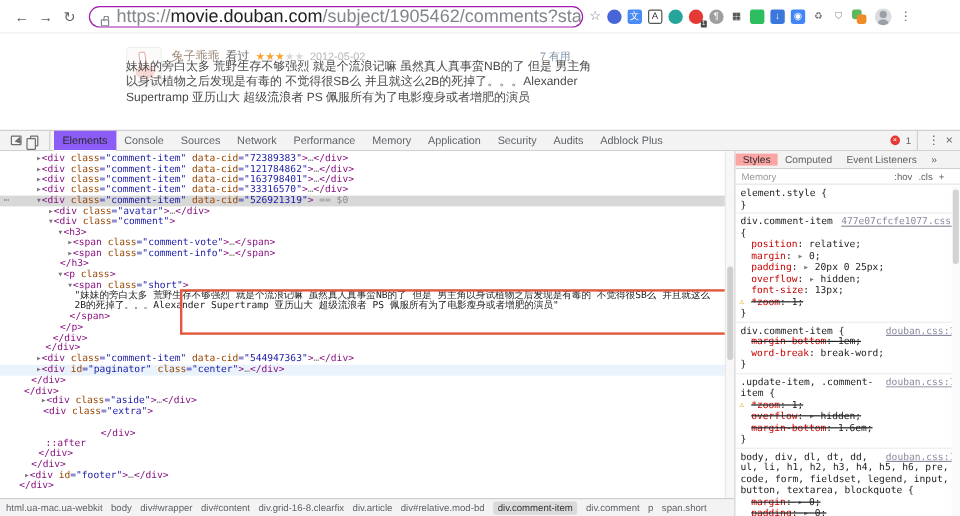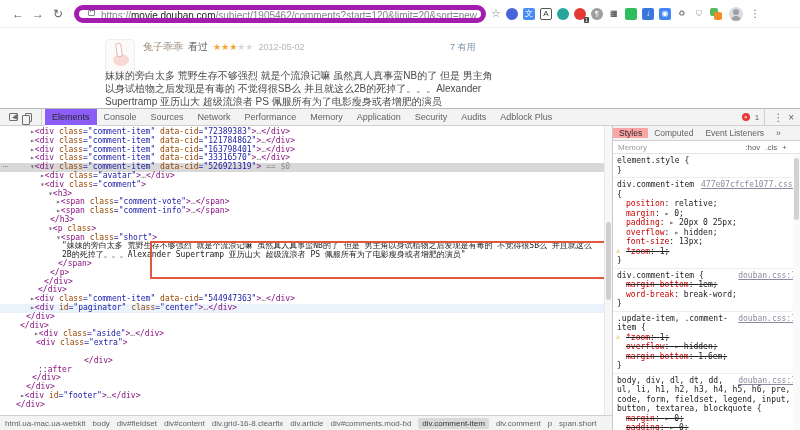--- a/index.html
+++ b/index.html
@@ -1,20 +1,20 @@
 <!DOCTYPE html>
 <html><head>
 <meta charset="utf-8">
 <style>
   *{box-sizing:border-box;margin:0;padding:0}
   html,body{width:800px;height:430px;overflow:hidden;background:#fff;font-family:"Liberation Sans",sans-serif}
   
   .browser-bar{height:28px;display:flex;align-items:center;padding:0 8px;background:#fff;border-bottom:1px solid #ececec}
   .nav-btn{width:20px;text-align:center;color:#5f6368;font-size:12px;cursor:default}
-  .addr{width:412px;height:18px;border-radius:9px;border:5px solid #a21caf;background:#fff;display:flex;align-items:flex-start;padding:0 9px;margin-left:6px;font-size:10px;color:#80868b;white-space:nowrap;overflow:hidden}
+  .addr{width:412px;height:18px;border-radius:9px;border:1px solid #a21caf;background:#fff;display:flex;align-items:flex-end;padding:0 9px;margin-left:6px;font-size:15px;color:#80868b;white-space:nowrap;overflow:hidden}
   .lock{width:7px;height:6px;border:1px solid #80868b;border-radius:1px;position:relative;margin-right:6px;flex:none}
   .lock:before{content:'';position:absolute;top:-4px;left:1px;width:3px;height:4px;border:1px solid #80868b;border-bottom:none;border-radius:3px 3px 0 0}
   .url-domain{color:#202124;font-weight:normal}
   .star-btn{color:#80868b;font-size:11px;margin:0 5px}
   .ext-row{display:flex;align-items:center;gap:5px}
   .ext{width:12px;height:12px;position:relative;display:flex;align-items:center;justify-content:center;font-size:8px;color:#fff;flex:none}
   .ext.circle{border-radius:50%}
   .ext.square{border-radius:2px}
   .ext .badge{position:absolute;right:-3px;bottom:-3px;background:#4a4a4a;color:#fff;font-size:5px;line-height:6px;padding:0 1px;border-radius:1px}
   .ext .dual{position:absolute;width:8px;height:8px;border-radius:2px}
@@ -27,21 +27,21 @@
   .cavatar{position:absolute;left:105px;top:11px;width:30px;height:34px;border:1px solid #eee;border-radius:4px;background:#fdfbfa;overflow:hidden}
   .cavatar:before{content:'';position:absolute;left:7px;top:14px;width:16px;height:12px;border-radius:50%;background:#f3c9c4;opacity:.7}
   .cavatar:after{content:'';position:absolute;left:10px;top:3px;width:4px;height:12px;border-radius:2px;border:1px solid #e4b6b0;background:#fff;transform:rotate(-8deg)}
   .chead{position:absolute;left:143px;top:12px;font-size:10px;display:flex;align-items:center;gap:5px;white-space:nowrap}
   .cauthor{color:#9c8877}
   .cstatus{color:#666}
   .stars{font-size:9px;letter-spacing:0;line-height:10px}
   .star-on{color:#f7a32b}.star-off{color:#d8d8d8}
   .cdate{color:#b5b5b5;font-size:9px}
   .cvotes{position:absolute;left:450px;top:13px;font-size:9px;color:#7d93a8}
-  .ctext{position:absolute;left:105px;top:41px;width:392px;font-size:10px;line-height:13px;color:#494949}
+  .ctext{position:absolute;left:105px;top:21px;width:392px;font-size:10px;line-height:13px;color:#494949}
   
   .devtools{height:322px;border-top:1px solid #b9b9b9;display:flex;flex-direction:column;background:#fff}
   .dt-toolbar{height:17px;flex:none;background:#f3f3f3;border-bottom:1px solid #d0d0d0;display:flex;align-items:center;font-size:9px;color:#5f6368}
   .insp{width:9px;height:8px;border:1px solid #6e6e6e;border-radius:1px;margin:0 7px 0 9px;position:relative;flex:none}
   .insp:after{content:'';position:absolute;right:-3px;bottom:-3px;width:0;height:0;border:3px solid transparent;border-top:5px solid #6e6e6e;transform:rotate(-40deg)}
   .devi{width:7px;height:9px;border:1px solid #6e6e6e;border-radius:1px;margin-right:9px;position:relative;background:#f3f3f3;flex:none}
   .devi:before{content:'';position:absolute;left:-4px;top:1px;width:6px;height:8px;border:1px solid #6e6e6e;border-radius:1px;background:#f3f3f3}
   .dt-sep{width:1px;height:16px;background:#d0d0d0;margin-right:3px;flex:none}
   .dt-tab{padding:0 7px;line-height:16px;white-space:nowrap}
   .dt-tab.selt{color:#2a2a2a;background:#8b5cf6;border-bottom:1px solid #fff}
@@ -212,25 +212,25 @@
             <div class="el-row" style="padding-left: 16px;"><span class="sg-t">&lt;/div&gt;</span></div>
           </div>
         <div class="red-box"></div>
         <div class="vscroll">
             <div class="vthumb" style="top:96px;height:78px"></div>
           </div>
       </div>
       <div class="dt-breadcrumb" id="crumbs">
           <span class="crumb">html.ua-mac.ua-webkit</span>
           <span class="crumb">body</span>
-          <span class="crumb">div#fieldset</span>
+          <span class="crumb">div#wrapper</span>
           <span class="crumb">div#content</span>
           <span class="crumb">div.grid-16-8.clearfix</span>
           <span class="crumb">div.article</span>
-          <span class="crumb">div#comments.mod-bd</span>
+          <span class="crumb">div#relative.mod-bd</span>
           <span class="crumb selc">div.comment-item</span>
           <span class="crumb">div.comment</span>
           <span class="crumb">p</span>
           <span class="crumb">span.short</span>
         </div>
     </div>
     <div class="dt-styles">
       <div class="sty-tabs" id="sty-tabs">
           <span class="sty-tab selt">Styles</span>
           <span class="sty-tab">Computed</span>

